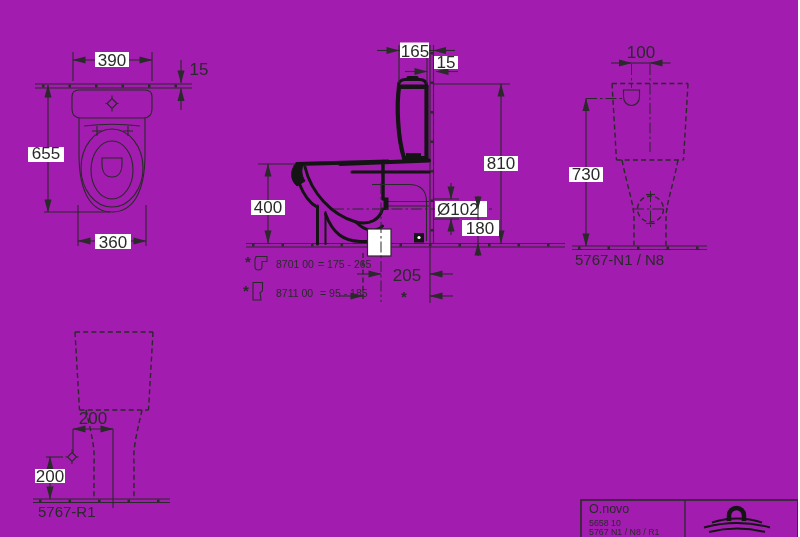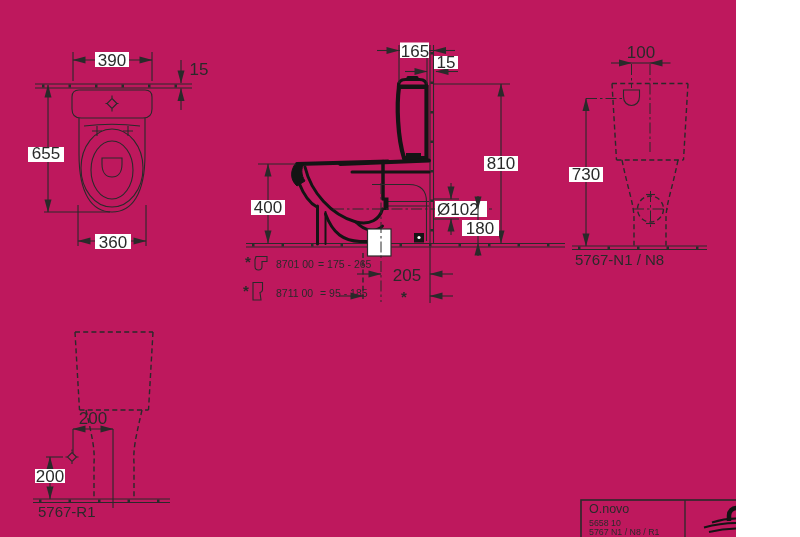--- a/index.html
+++ b/index.html
@@ -1,16 +1,16 @@
 <!DOCTYPE html>
 <html><head>
 <meta charset="utf-8">
 <style>
   html,body{margin:0;padding:0;background:#ffffff;}
-  #stage{position:relative;width:736px;height:537px;background:#be185d;overflow:hidden;}
+  #stage{position:relative;width:798px;height:537px;background:#a21caf;overflow:hidden;}
   svg{display:block;}
   text{font-family:"Liberation Sans","DejaVu Sans",sans-serif;fill:#2a2a2a;}
   .dim{font-size:17px;}
   .star{font-size:15px;font-weight:bold;}
   .note{font-size:10.5px;}
   .vlabel{font-size:15px;}
   .tb-product{font-size:12.5px;}
   .tb-small{font-size:8.8px;}
   .mid{text-anchor:middle;}
   .thin{stroke:#2a2a2a;stroke-width:1.1;fill:none;}

